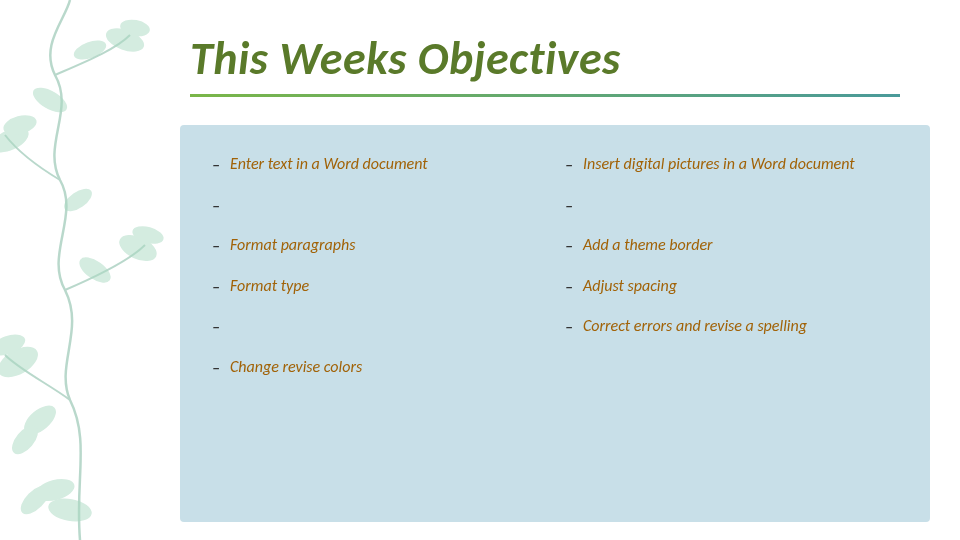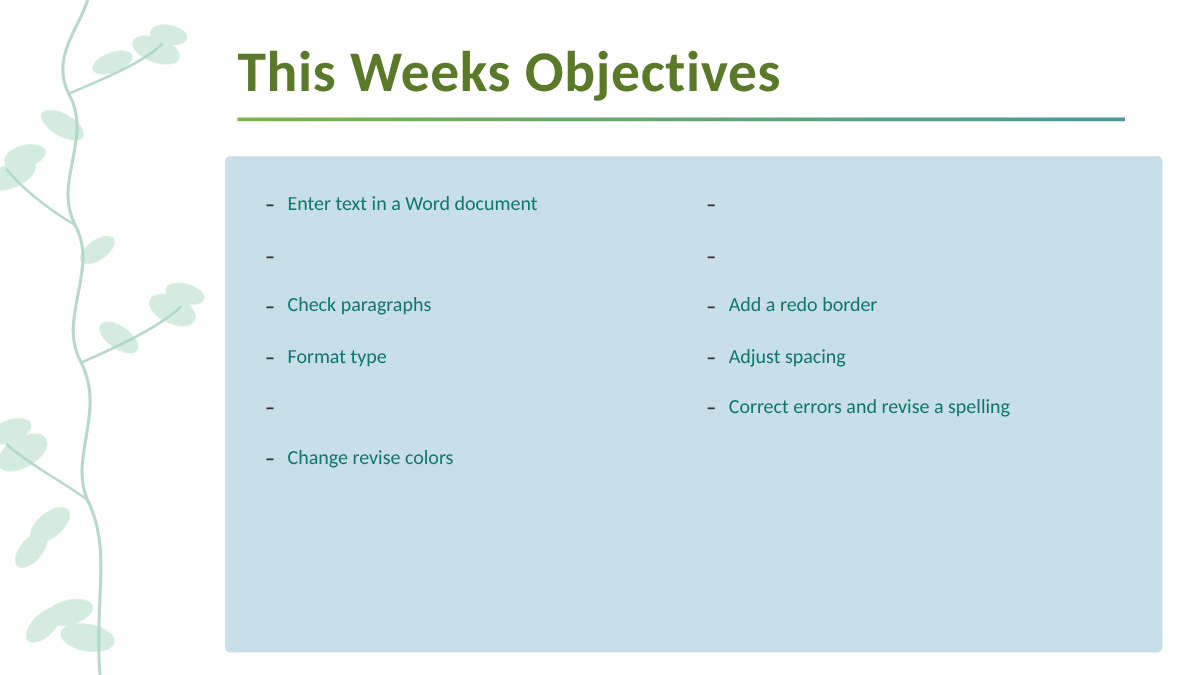--- a/index.html
+++ b/index.html
@@ -13,20 +13,21 @@
       position: relative;
     }
 
     .page {
       width: 960px;
       height: 540px;
       position: relative;
       background: #ffffff;
       display: flex;
       flex-direction: column;
+      font-style: italic;
     }
 
     .header-area {
       position: relative;
       z-index: 1;
       padding: 30px 60px 10px 190px;
     }
 
     .title {
       font-size: 46px;
@@ -79,21 +80,21 @@
 
     .bullet-dash {
       color: #333;
       margin-right: 10px;
       font-weight: bold;
       flex-shrink: 0;
       margin-top: 1px;
     }
 
     .bullet-text {
-      color: #0f766e;
+      color: #a16207;
       font-size: 16px;
       line-height: 1.35;
     }
 
     
     .vine-svg {
       position: absolute;
       left: 0;
       top: 0;
       width: 175px;
@@ -150,45 +151,46 @@
       <div class="column">
         <div class="bullet-item">
           <span class="bullet-dash">–</span>
           <span class="bullet-text">Enter text in a Word document</span>
         </div>
         <div class="bullet-item">
           <span class="bullet-dash">–</span>
         </div>
         <div class="bullet-item">
           <span class="bullet-dash">–</span>
-          <span class="bullet-text">Check paragraphs</span>
+          <span class="bullet-text">Format paragraphs</span>
         </div>
         <div class="bullet-item">
           <span class="bullet-dash">–</span>
           <span class="bullet-text">Format type</span>
         </div>
         <div class="bullet-item">
           <span class="bullet-dash">–</span>
         </div>
         <div class="bullet-item">
           <span class="bullet-dash">–</span>
           <span class="bullet-text">Change revise colors</span>
         </div>
       </div>
 
       <div class="column">
         <div class="bullet-item">
           <span class="bullet-dash">–</span>
-        </div>
-        <div class="bullet-item">
-          <span class="bullet-dash">–</span>
-        </div>
-        <div class="bullet-item">
-          <span class="bullet-dash">–</span>
-          <span class="bullet-text">Add a redo border</span>
+          <span class="bullet-text">Insert digital pictures in a Word document</span>
+        </div>
+        <div class="bullet-item">
+          <span class="bullet-dash">–</span>
+        </div>
+        <div class="bullet-item">
+          <span class="bullet-dash">–</span>
+          <span class="bullet-text">Add a theme border</span>
         </div>
         <div class="bullet-item">
           <span class="bullet-dash">–</span>
           <span class="bullet-text">Adjust spacing</span>
         </div>
         <div class="bullet-item">
           <span class="bullet-dash">–</span>
           <span class="bullet-text">Correct errors and revise a spelling</span>
         </div>
       </div>

